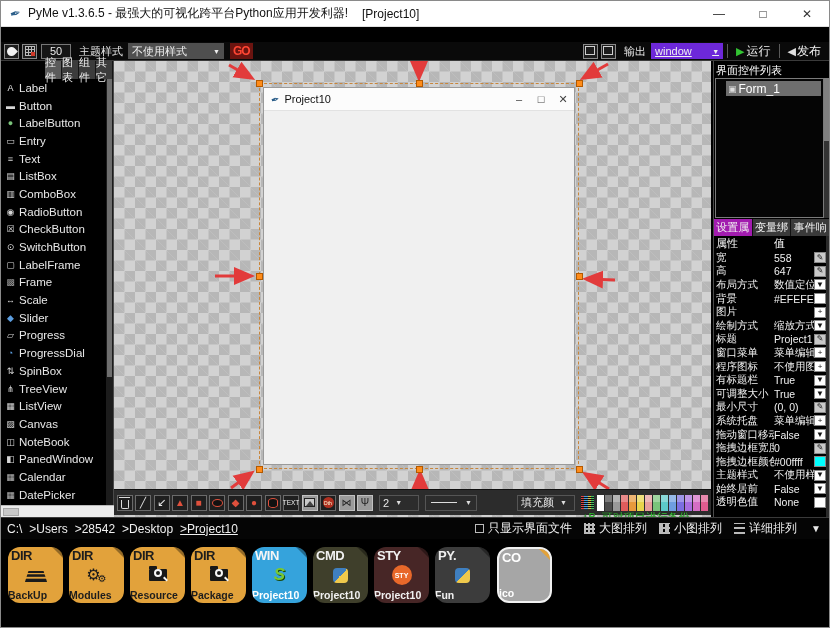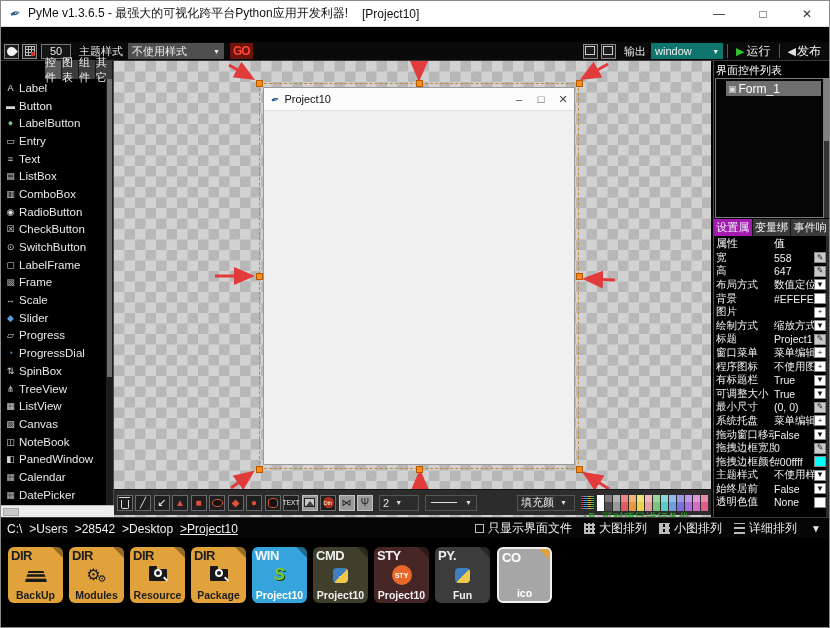--- a/index.html
+++ b/index.html
@@ -120,24 +120,24 @@
   .chk{width:9px;height:9px;border:1px solid #bbb;background:#050505;margin-right:4px;}
   .view-ico{width:11px;height:11px;margin:0 4px 0 12px;background:
      repeating-linear-gradient(0deg,#bbb 0 2px,transparent 2px 4px),
      repeating-linear-gradient(90deg,#bbb 0 2px,transparent 2px 4px);}
   .view-ico.small{background:repeating-linear-gradient(0deg,#bbb 0 2px,transparent 2px 5px),repeating-linear-gradient(90deg,#bbb 0 4px,transparent 4px 6px);}
   .view-ico.detail{background:repeating-linear-gradient(0deg,#bbb 0 2px,transparent 2px 5px);}
   .sb-caret{color:#e8e8e8;font-size:10px;margin:0 8px 0 14px;}
 
   
   #filebar{position:absolute;left:0;top:538px;width:828px;height:88px;background:#000;}
-  .ftile{position:absolute;top:8px;width:55px;height:56px;border-radius:6px;overflow:hidden;}
+  .ftile{position:absolute;top:8px;width:55px;height:56px;border-radius:12px;overflow:hidden;}
   .ftile .fold{position:absolute;right:0;top:0;width:0;height:0;border-left:11px solid transparent;border-top:11px solid rgba(0,0,0,0.35);}
   .ftile .badge{position:absolute;left:3px;top:1px;font-size:13px;font-weight:bold;letter-spacing:-0.5px;}
-  .ftile .fname{position:absolute;left:0;bottom:2px;width:100%;text-align:center;font-size:10.5px;font-weight:bold;white-space:nowrap;overflow:hidden;}
+  .ftile .fname{position:absolute;left:0;bottom:2px;width:100%;text-align:left;font-size:10.5px;font-weight:bold;white-space:nowrap;overflow:hidden;}
   .ftile .fart{position:absolute;left:0;top:14px;width:100%;height:28px;display:flex;align-items:center;justify-content:center;}
   .fi-layers{width:18px;height:13px;background:repeating-linear-gradient(180deg,#1b1b1b 0 3px,transparent 3px 5px);transform:perspective(20px) rotateX(35deg);}
   .fi-gear{font-size:16px;color:#1b1b1b;line-height:1;}
   .fi-gear.small{font-size:10px;margin-left:-3px;margin-top:8px;}
   .fi-folder{width:18px;height:12px;background:#181818;border-radius:1px;position:relative;}
   .fi-folder::before{content:"";position:absolute;left:0;top:-3px;width:8px;height:3px;background:#181818;border-radius:1px 1px 0 0;}
   .fi-mag{position:absolute;left:5px;top:0px;width:8px;height:8px;border:2px solid #f5f5f5;border-radius:50%;}
   .fi-mag::after{content:"";position:absolute;left:7px;top:7px;width:5px;height:2px;background:#f5f5f5;transform:rotate(45deg);}
   .fi-snake{font-size:17px;font-weight:bold;font-style:italic;color:#79c832;text-shadow:1px 1px 0 #1a4a0a;}
   .fi-python{width:15px;height:15px;border-radius:4px;background:linear-gradient(135deg,#3f7fbf 50%,#efc94c 50%);}
@@ -177,21 +177,21 @@
     </span>
     <span class="go-btn">GO</span>
     <span class="t-spacer"></span>
     <span class="tbtn">
         <span class="ico-panes"></span>
       </span>
     <span class="tbtn">
         <span class="ico-panes"></span>
       </span>
     <span class="tlabel">输出</span>
-    <span class="tselect" style="width:72px;background:#0f766e;">
+    <span class="tselect" style="width:72px;background:#6d28d9;text-decoration:underline;">
       <span>window</span>
       <span class="caret">▼</span>
     </span>
     <span class="vsep"></span>
     <span class="tact">
       <span class="run-play">▶</span>
       <span>运行</span>
     </span>
     <span class="vsep"></span>
     <span class="tact" style="margin-right:4px;">

